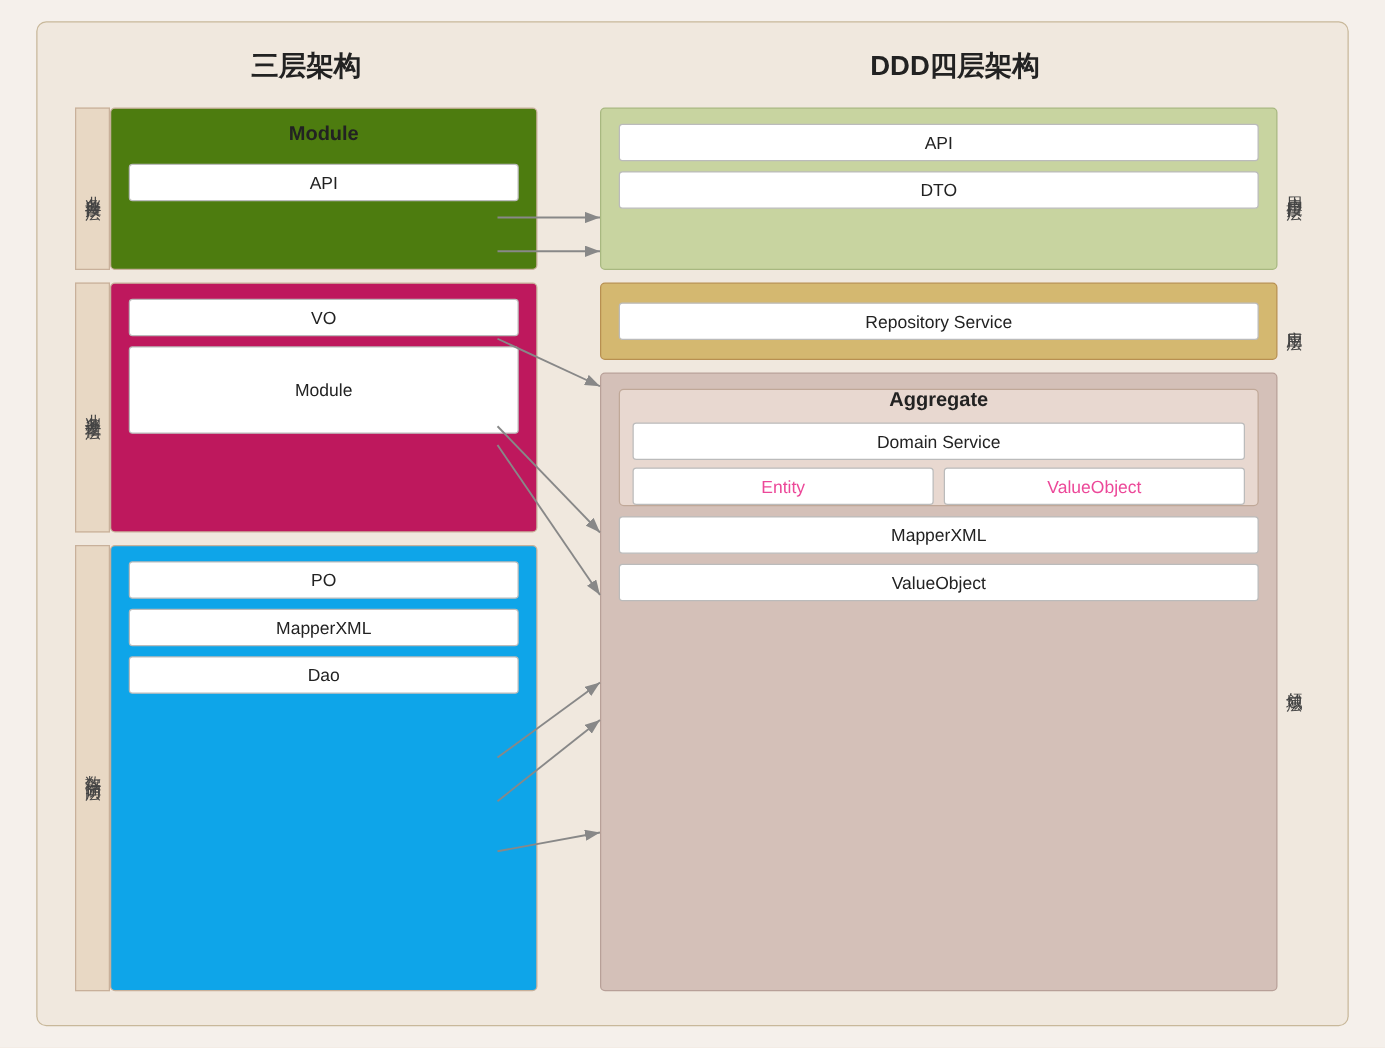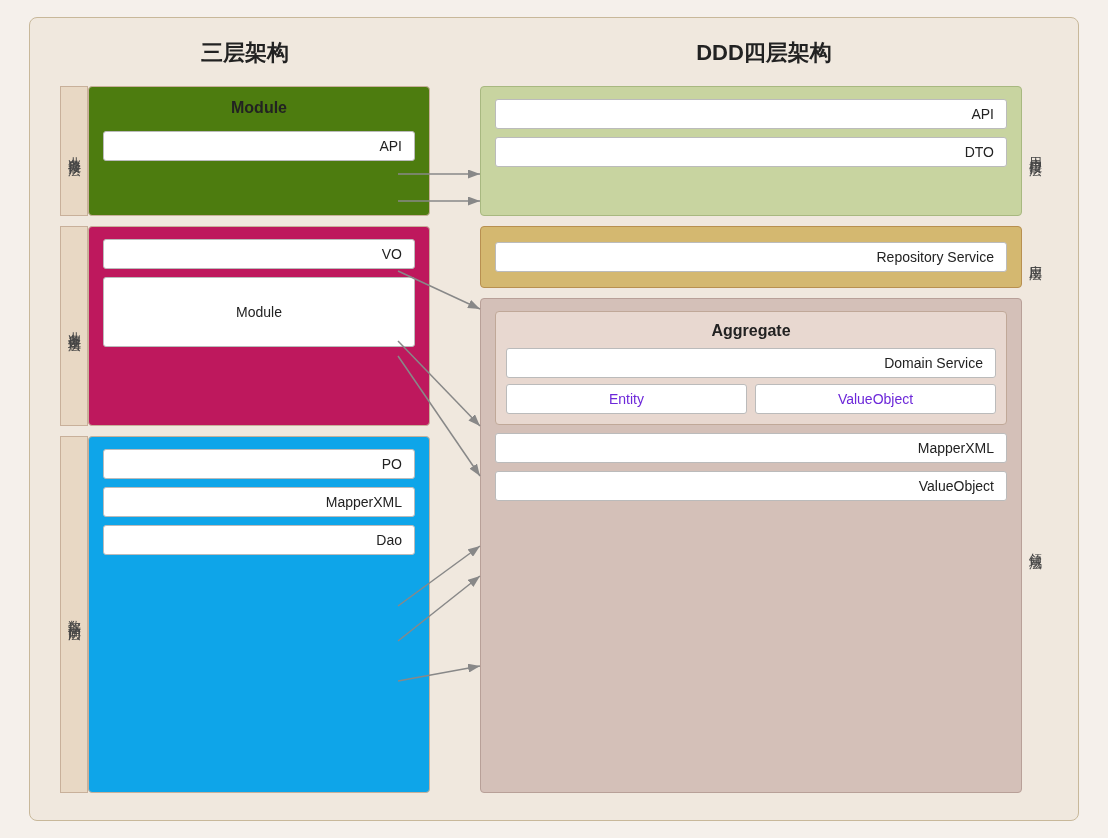--- a/index.html
+++ b/index.html
@@ -84,21 +84,21 @@
     .layer-inner.bot-layer {
       background: #0ea5e9;
     }
     .white-box {
       background: white;
       border: 1px solid #bbb;
       border-radius: 3px;
       padding: 6px 12px;
       font-size: 14px;
       color: #222;
-      text-align: right;
+      text-align: center;
     }
     .module-label {
       font-size: 16px;
       font-weight: bold;
       text-align: center;
       color: #222;
       margin-bottom: 6px;
     }
     
     .right-side {
@@ -159,21 +159,21 @@
     .row-two {
       display: flex;
       gap: 8px;
     }
     .white-box-half {
       background: white;
       border: 1px solid #bbb;
       border-radius: 3px;
       padding: 6px 8px;
       font-size: 14px;
-      color: #6d28d9;
+      color: #ec4899;
       text-align: center;
       flex: 1;
     }
     
     .arrows-svg {
       position: absolute;
       top: 0;
       left: 0;
       width: 100%;
       height: 100%;
@@ -182,21 +182,21 @@
     }
     .base-grid {
       display: grid;
       grid-template-columns: 1fr 1fr 1fr;
       gap: 6px;
     }
     .domain-inner-box {
       background: #e8d8d0;
       border: 1px solid #c0a898;
       border-radius: 4px;
-      padding: 10px 10px;
+      padding: 0 10px;
       display: flex;
       flex-direction: column;
       gap: 6px;
     }
   </style>
 </head>
 <body>
 
 <div class="main-container">
   <div class="headers">

